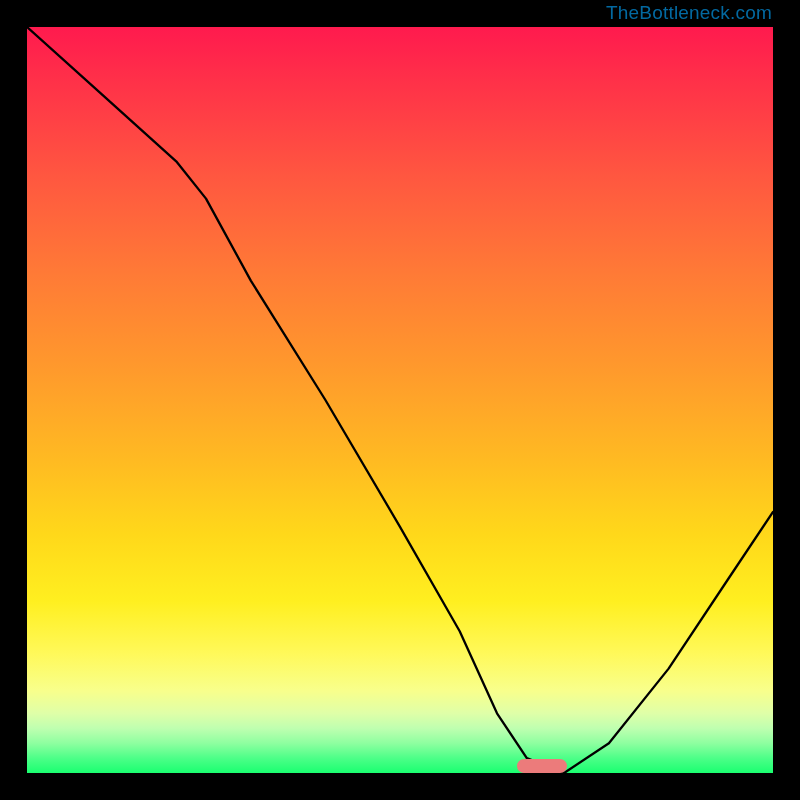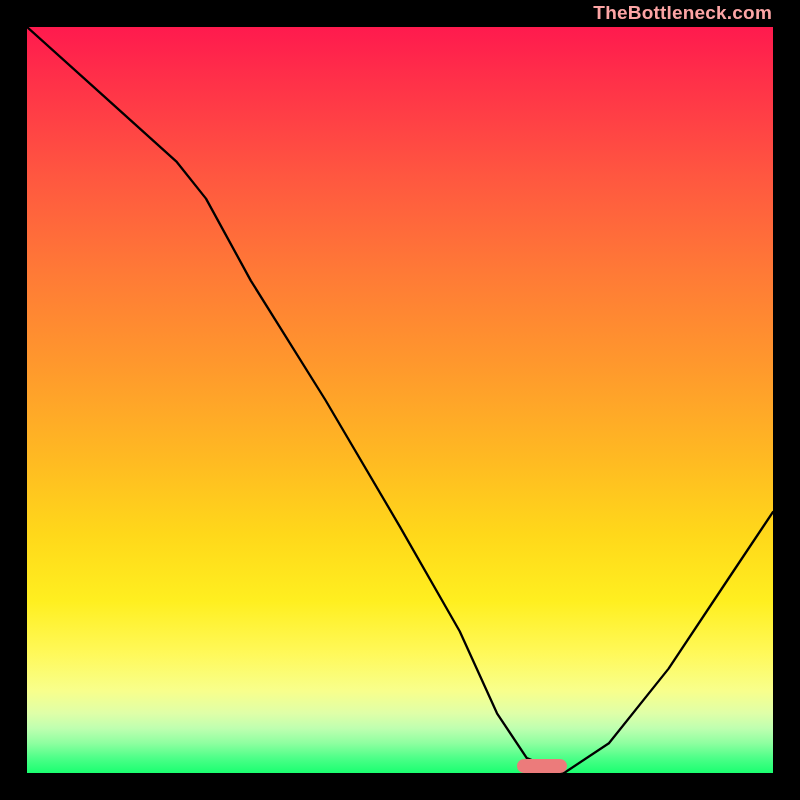--- a/index.html
+++ b/index.html
@@ -49,22 +49,22 @@
     inset: 0;
     width: 100%;
     height: 100%;
     pointer-events: none;
   }
   .watermark {
     position: absolute;
     right: 28px;
     top: 2px;
     font-size: 19px;
-    font-weight: 700;
-    color: #fca5a5;
+    font-weight: 400;
+    color: #0369a1;
     letter-spacing: 0.2px;
     user-select: none;
   }
   .marker {
     position: absolute;
     width: 50px;
     height: 14px;
     border-radius: 7px;
     background: #ec7b7b;
     transform: translate(-50%, -50%);

